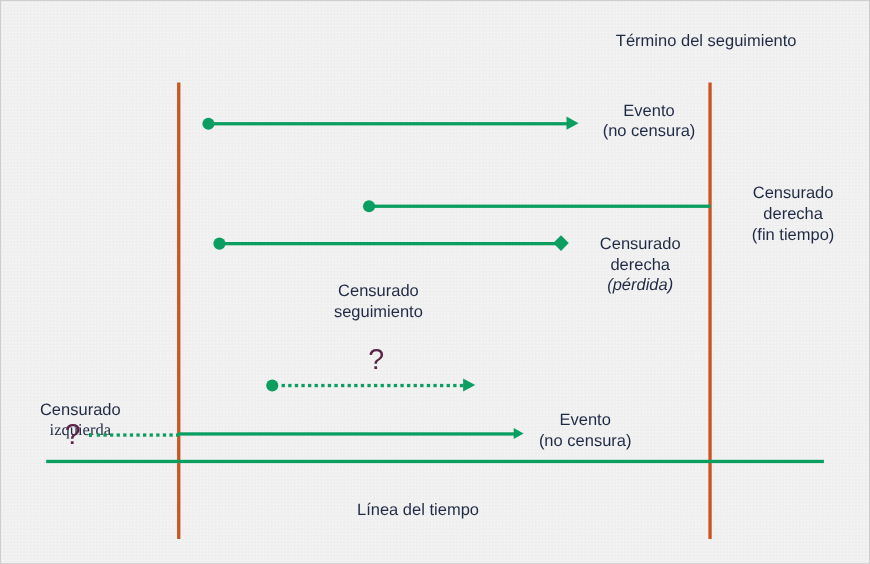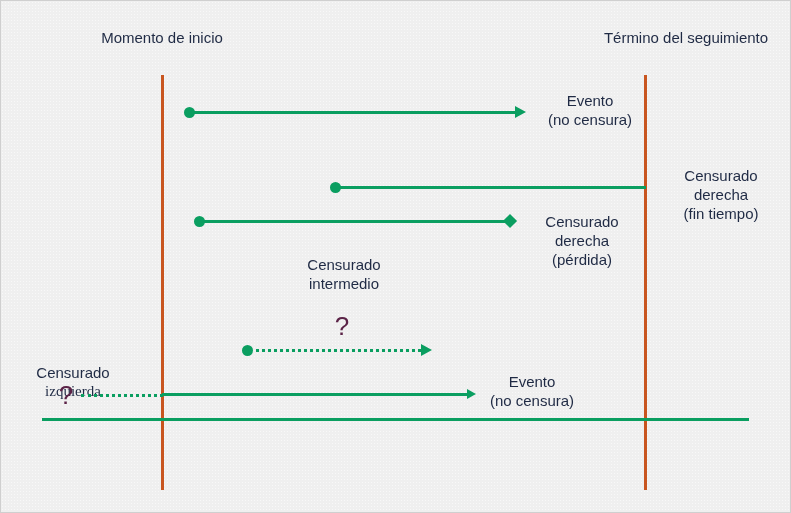--- a/index.html
+++ b/index.html
@@ -86,23 +86,22 @@
     position: absolute;
     height: 3px;
     background: #0a9e60;
   }
 </style>
 </head>
 <body>
 
 <div id="canvas">
 
-  <div class="lbl center" style="left:161px; top:27px;">Momento de inicio</div>
 
-  <div class="lbl center" style="left:641px; top:27px;margin-left:44px;">Término del seguimiento</div>
+  <div class="lbl center" style="left:641px; top:27px;">Término del seguimiento</div>
 
   <div class="vline" style="left:160px; top:74px; height:415px;"></div>
 
   <div class="vline" style="left:643px; top:74px; height:415px;"></div>
 
   <div class="seg" style="left:188px; top:110px; width:328px;"></div>
   <div class="dot" style="left:183px; top:106px;"></div>
   <div class="arrow" style="left:514px; top:105px;"></div>
   <div class="lbl center" style="left:589px; top:90px;">Evento</div>
   <div class="lbl center" style="left:589px; top:109px;">(no censura)</div>
@@ -111,33 +110,34 @@
   <div class="dot" style="left:329px; top:181px;"></div>
   <div class="lbl center" style="left:720px; top:165px;">Censurado</div>
   <div class="lbl center" style="left:720px; top:184px;">derecha</div>
   <div class="lbl center" style="left:720px; top:203px;">(fin tiempo)</div>
 
   <div class="seg" style="left:198px; top:219px; width:308px;"></div>
   <div class="dot" style="left:193px; top:215px;"></div>
   <div class="diamond" style="left:504px; top:215px;"></div>
   <div class="lbl center" style="left:581px; top:211px;">Censurado</div>
   <div class="lbl center" style="left:581px; top:230px;">derecha</div>
-  <div class="lbl center" style="left:581px; top:249px;">(pérdida)</div>
+  <div class="lbl center" style="left:581px; top:249px;font-style:italic;">(pérdida)</div>
 
   <div class="lbl center" style="left:343px; top:254px;">Censurado</div>
-  <div class="lbl center" style="left:343px; top:273px;">intermedio</div>
+  <div class="lbl center" style="left:343px; top:273px;">seguimiento</div>
   <div class="qmark" style="left:341px; top:312px;">?</div>
   <div class="seg dashed" style="left:248px; top:348px; width:172px;"></div>
   <div class="dot" style="left:241px; top:344px;"></div>
   <div class="arrow" style="left:420px; top:343px;"></div>
 
   <div class="lbl center" style="left:72px; top:362px;">Censurado</div>
   <div class="lbl center" style="left:72px; top:381px;font-family:Liberation Serif, serif;">izquierda</div>
   <div class="qmark" style="left:65px; top:381px;">?</div>
   <div class="seg dashed" style="left:80px; top:393px; width:82px;"></div>
   <div class="seg" style="left:161px; top:392px; width:306px;"></div>
   <div class="arrow small" style="left:466px; top:388px;"></div>
   <div class="lbl center" style="left:531px; top:371px;">Evento</div>
   <div class="lbl center" style="left:531px; top:390px;">(no censura)</div>
 
   <div class="timeline" style="left:41px; top:417px; width:707px;"></div>
+  <div class="lbl center" style="left:379px; top:453px;">Línea del tiempo</div>
 
 </div>
 
 </body></html>

